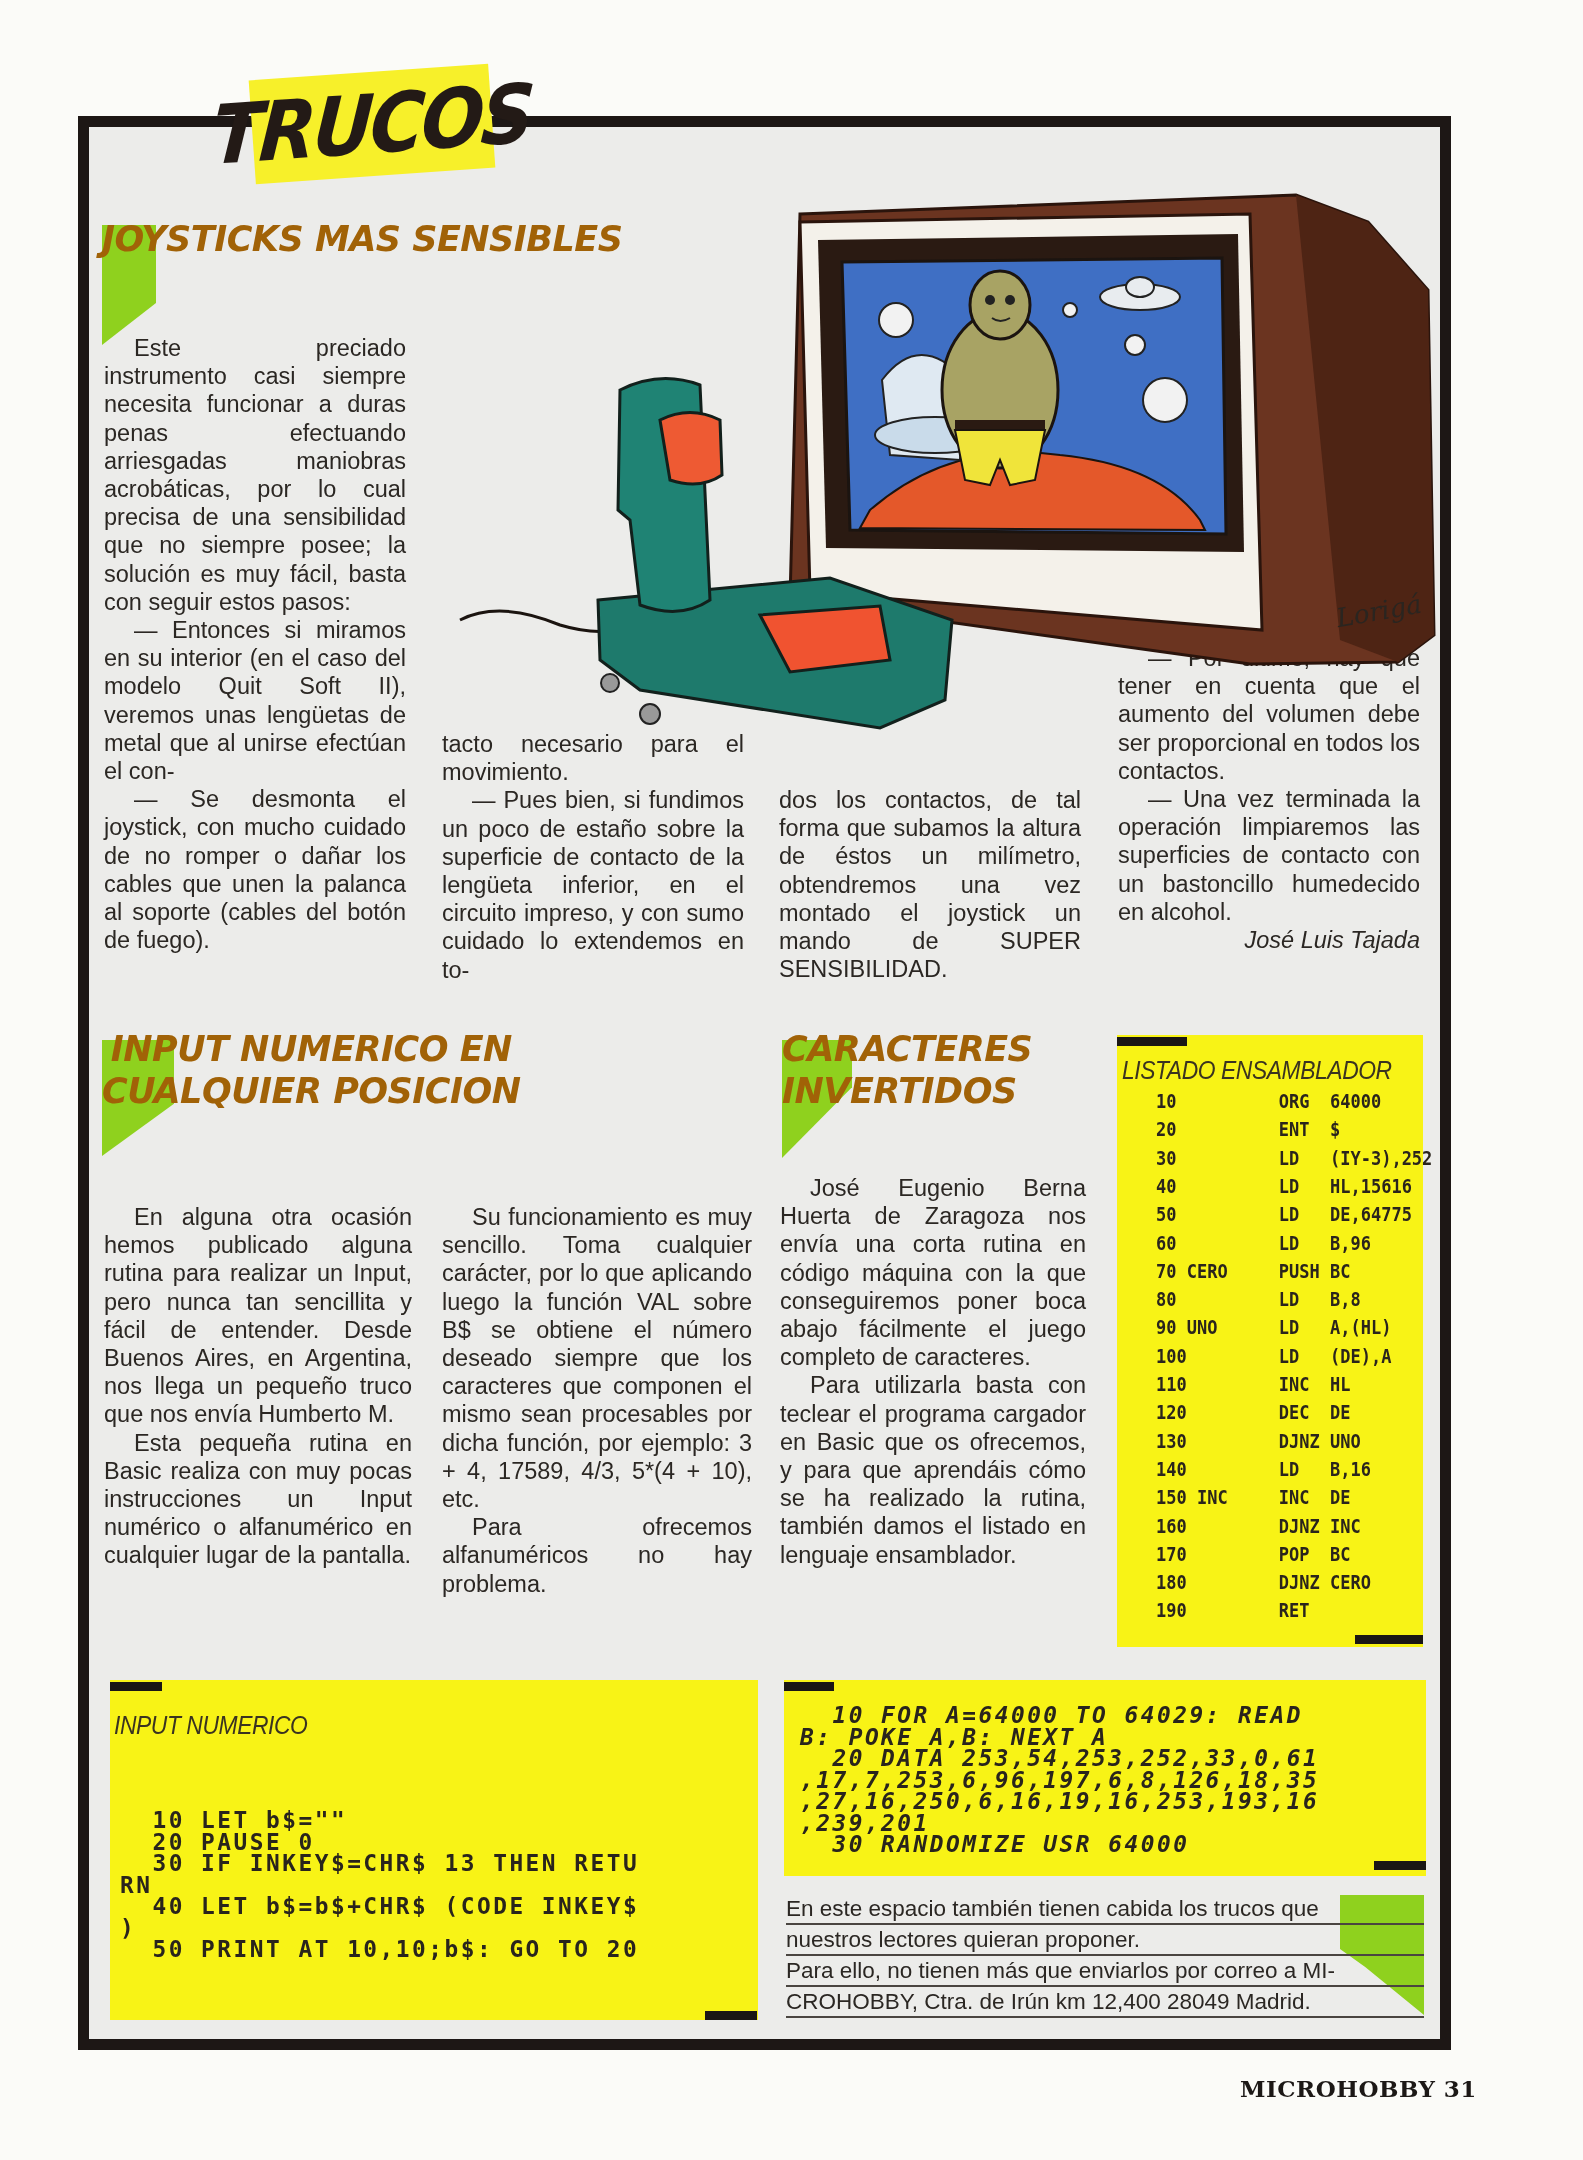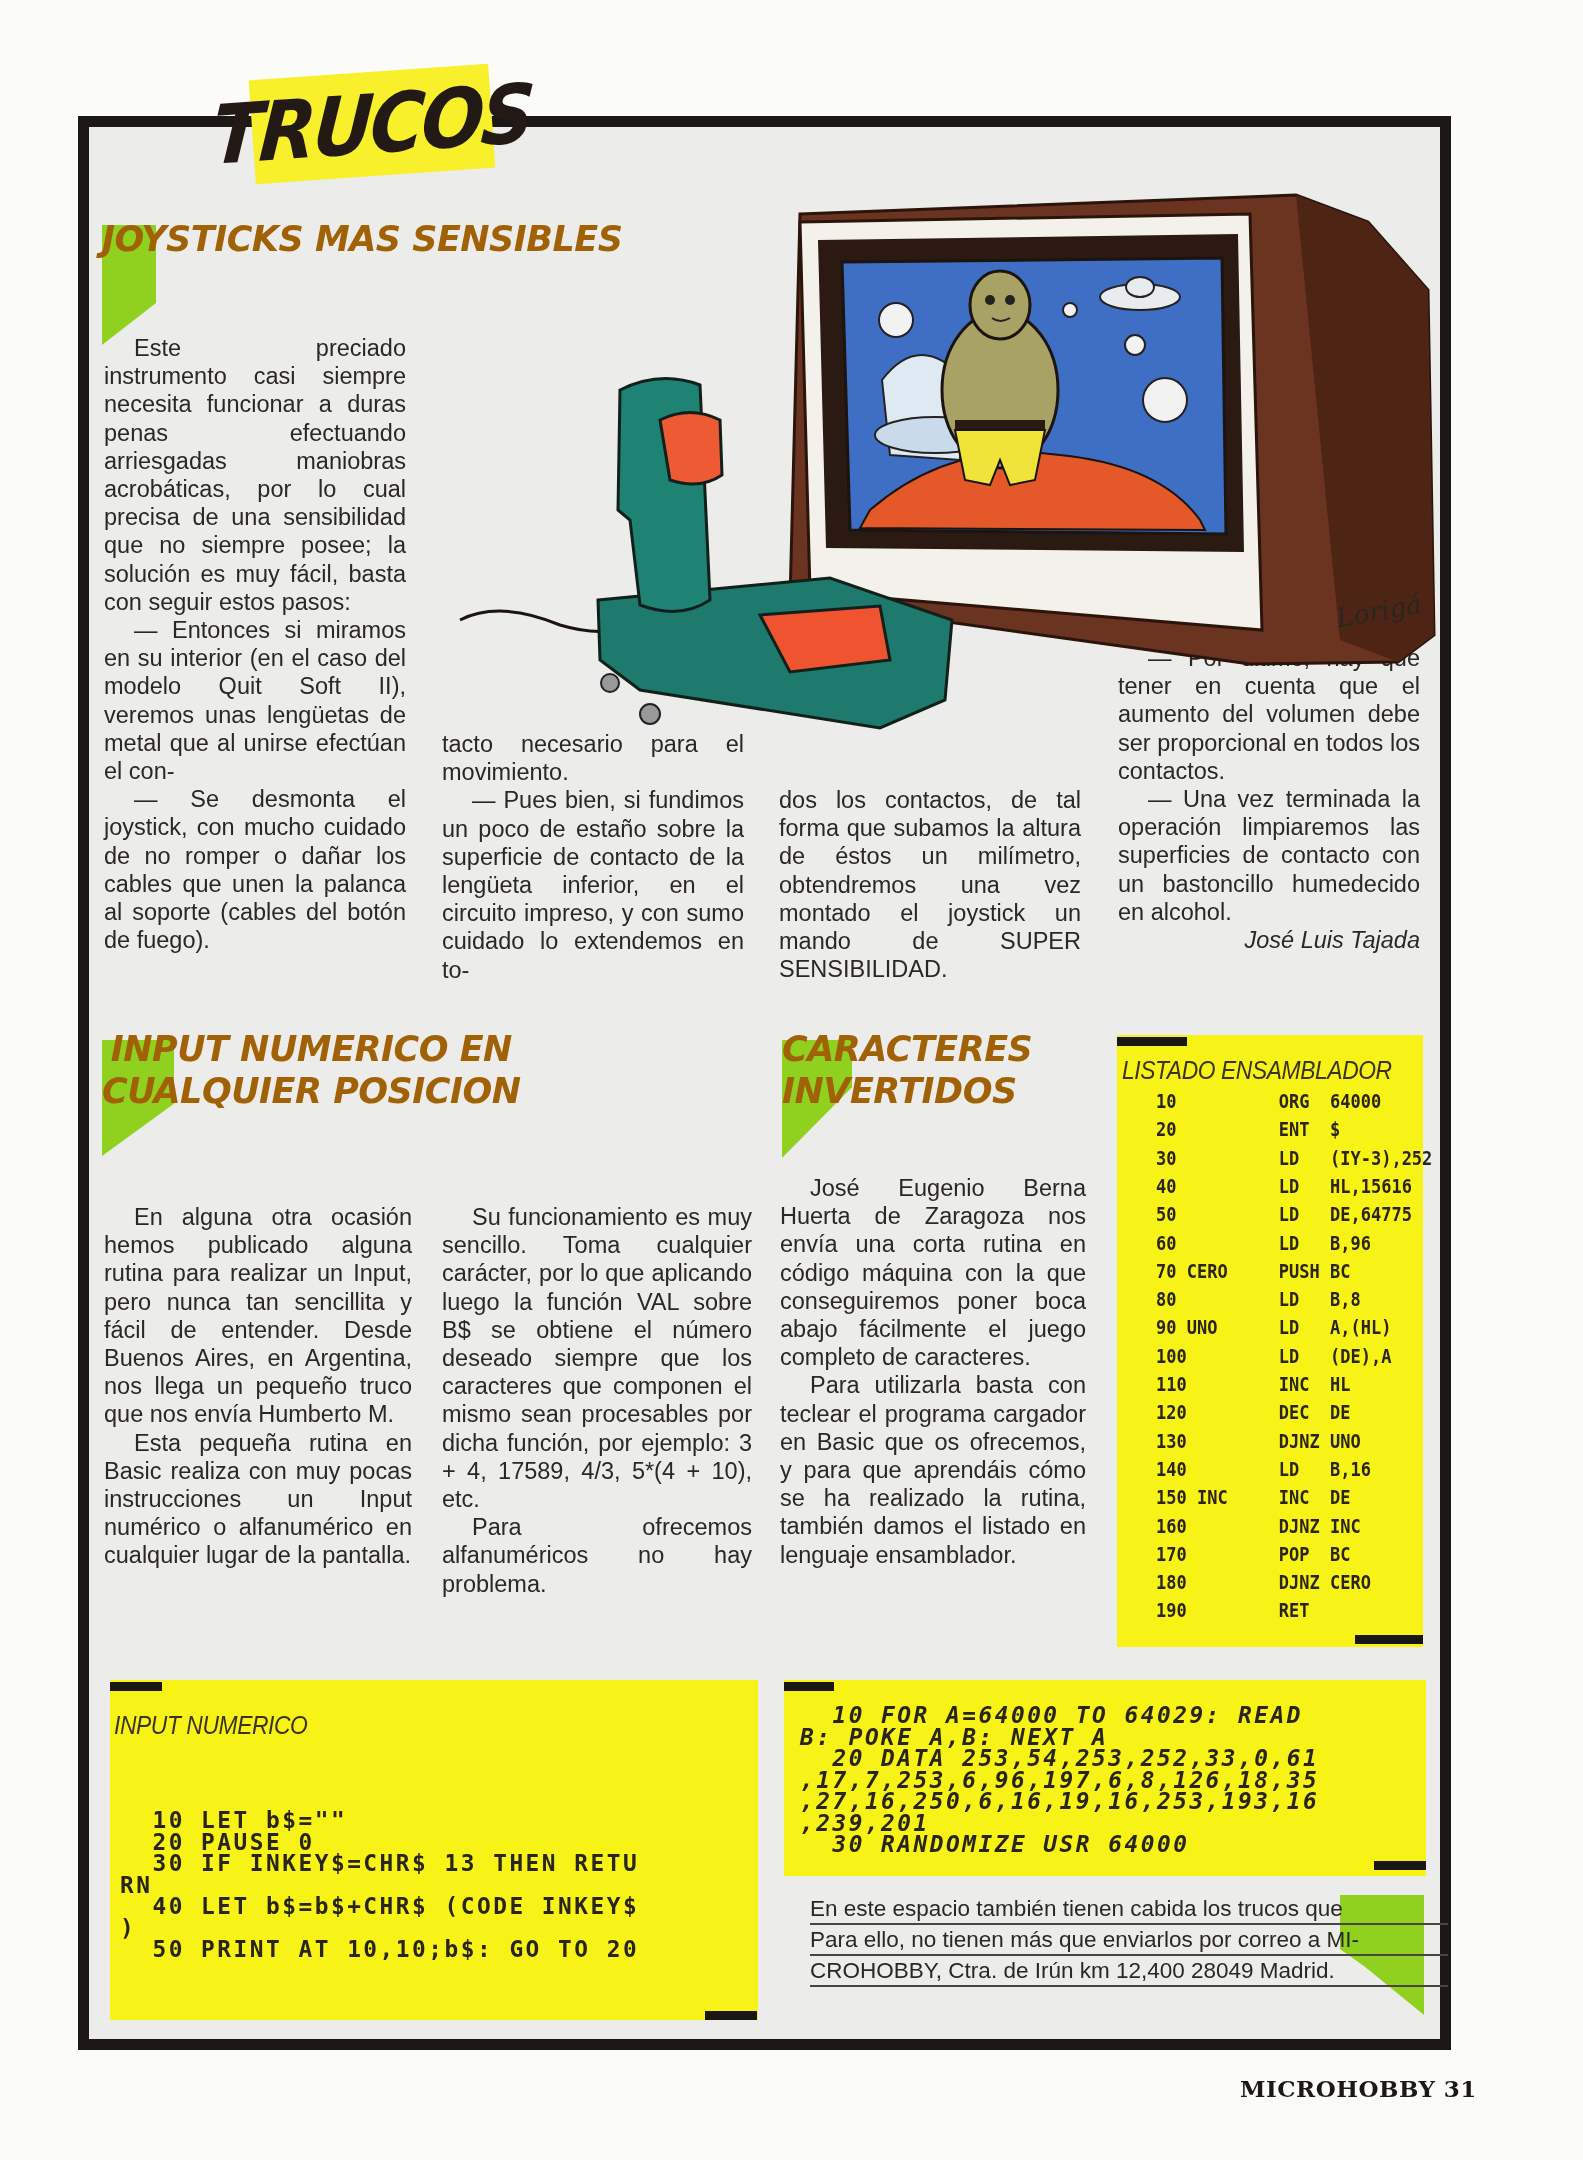--- a/index.html
+++ b/index.html
@@ -19,21 +19,21 @@
   .col p.noindent { text-indent:0; }
   .sig { position:absolute; font-style:italic; font-size:23.5px; }
   .box { position:absolute; background:#f8f316; }
   .bar { position:absolute; background:#1a1614; height:9px; }
   .box-title { position:absolute; font-family:"Liberation Sans", sans-serif; font-style:italic; color:#3a3320;
             font-size:26px; transform:scaleX(0.88); transform-origin:left; letter-spacing:-0.5px; }
   .asm { position:absolute; font-family:"DejaVu Sans Mono", monospace; font-weight:bold; font-size:20px;
          line-height:28.3px; color:#2a241c; transform:scaleX(0.85); transform-origin:left top; white-space:pre; }
   .code { position:absolute; font-family:"DejaVu Sans Mono", monospace; font-size:22.8px; line-height:21.5px;
           color:#29241c; white-space:pre; letter-spacing:2.5px; font-weight:bold; }
-  .notice { position:absolute; left:786px; top:1894px; width:638px;margin-left:24px; }
+  .notice { position:absolute; left:786px; top:1894px; width:638px; }
   .notice .line { font-size:22.5px; line-height:29px; border-bottom:2px solid #4a4540; white-space:nowrap;
            color:#2b2723; position:relative; z-index:2; }
   .page-num { position:absolute; left:1240px; top:2075px; font-family:"DejaVu Serif", serif; font-weight:bold;
            font-size:23px; color:#1c1816; letter-spacing:0.5px; }
   .illus { position:absolute; left:0; top:0; z-index:1; }
 </style>
 </head>
 <body>
 
 <div class="frame"></div>
@@ -174,20 +174,21 @@
 B: POKE A,B: NEXT A
   20 DATA 253,54,253,252,33,0,61
 ,17,7,253,6,96,197,6,8,126,18,35
 ,27,16,250,6,16,19,16,253,193,16
 ,239,201
   30 RANDOMIZE USR 64000</div>
 
 <div class="tri" style="left:1340px; top:1895px; width:84px; height:120px; clip-path:polygon(0 0,100% 0,100% 100%,30% 60%,0 45%);"></div>
 <div class="notice">
   <div class="line">En este espacio también tienen cabida los trucos que</div>
+  <div class="line">nuestros lectores quieran proponer.</div>
   <div class="line">Para ello, no tienen más que enviarlos por correo a MI-</div>
   <div class="line">CROHOBBY, Ctra. de Irún km 12,400 28049 Madrid.</div>
 </div>
 
 <div class="page-num">
   <span>MICROHOBBY</span>
   <span>31</span>
 </div>
 
 </body></html>

